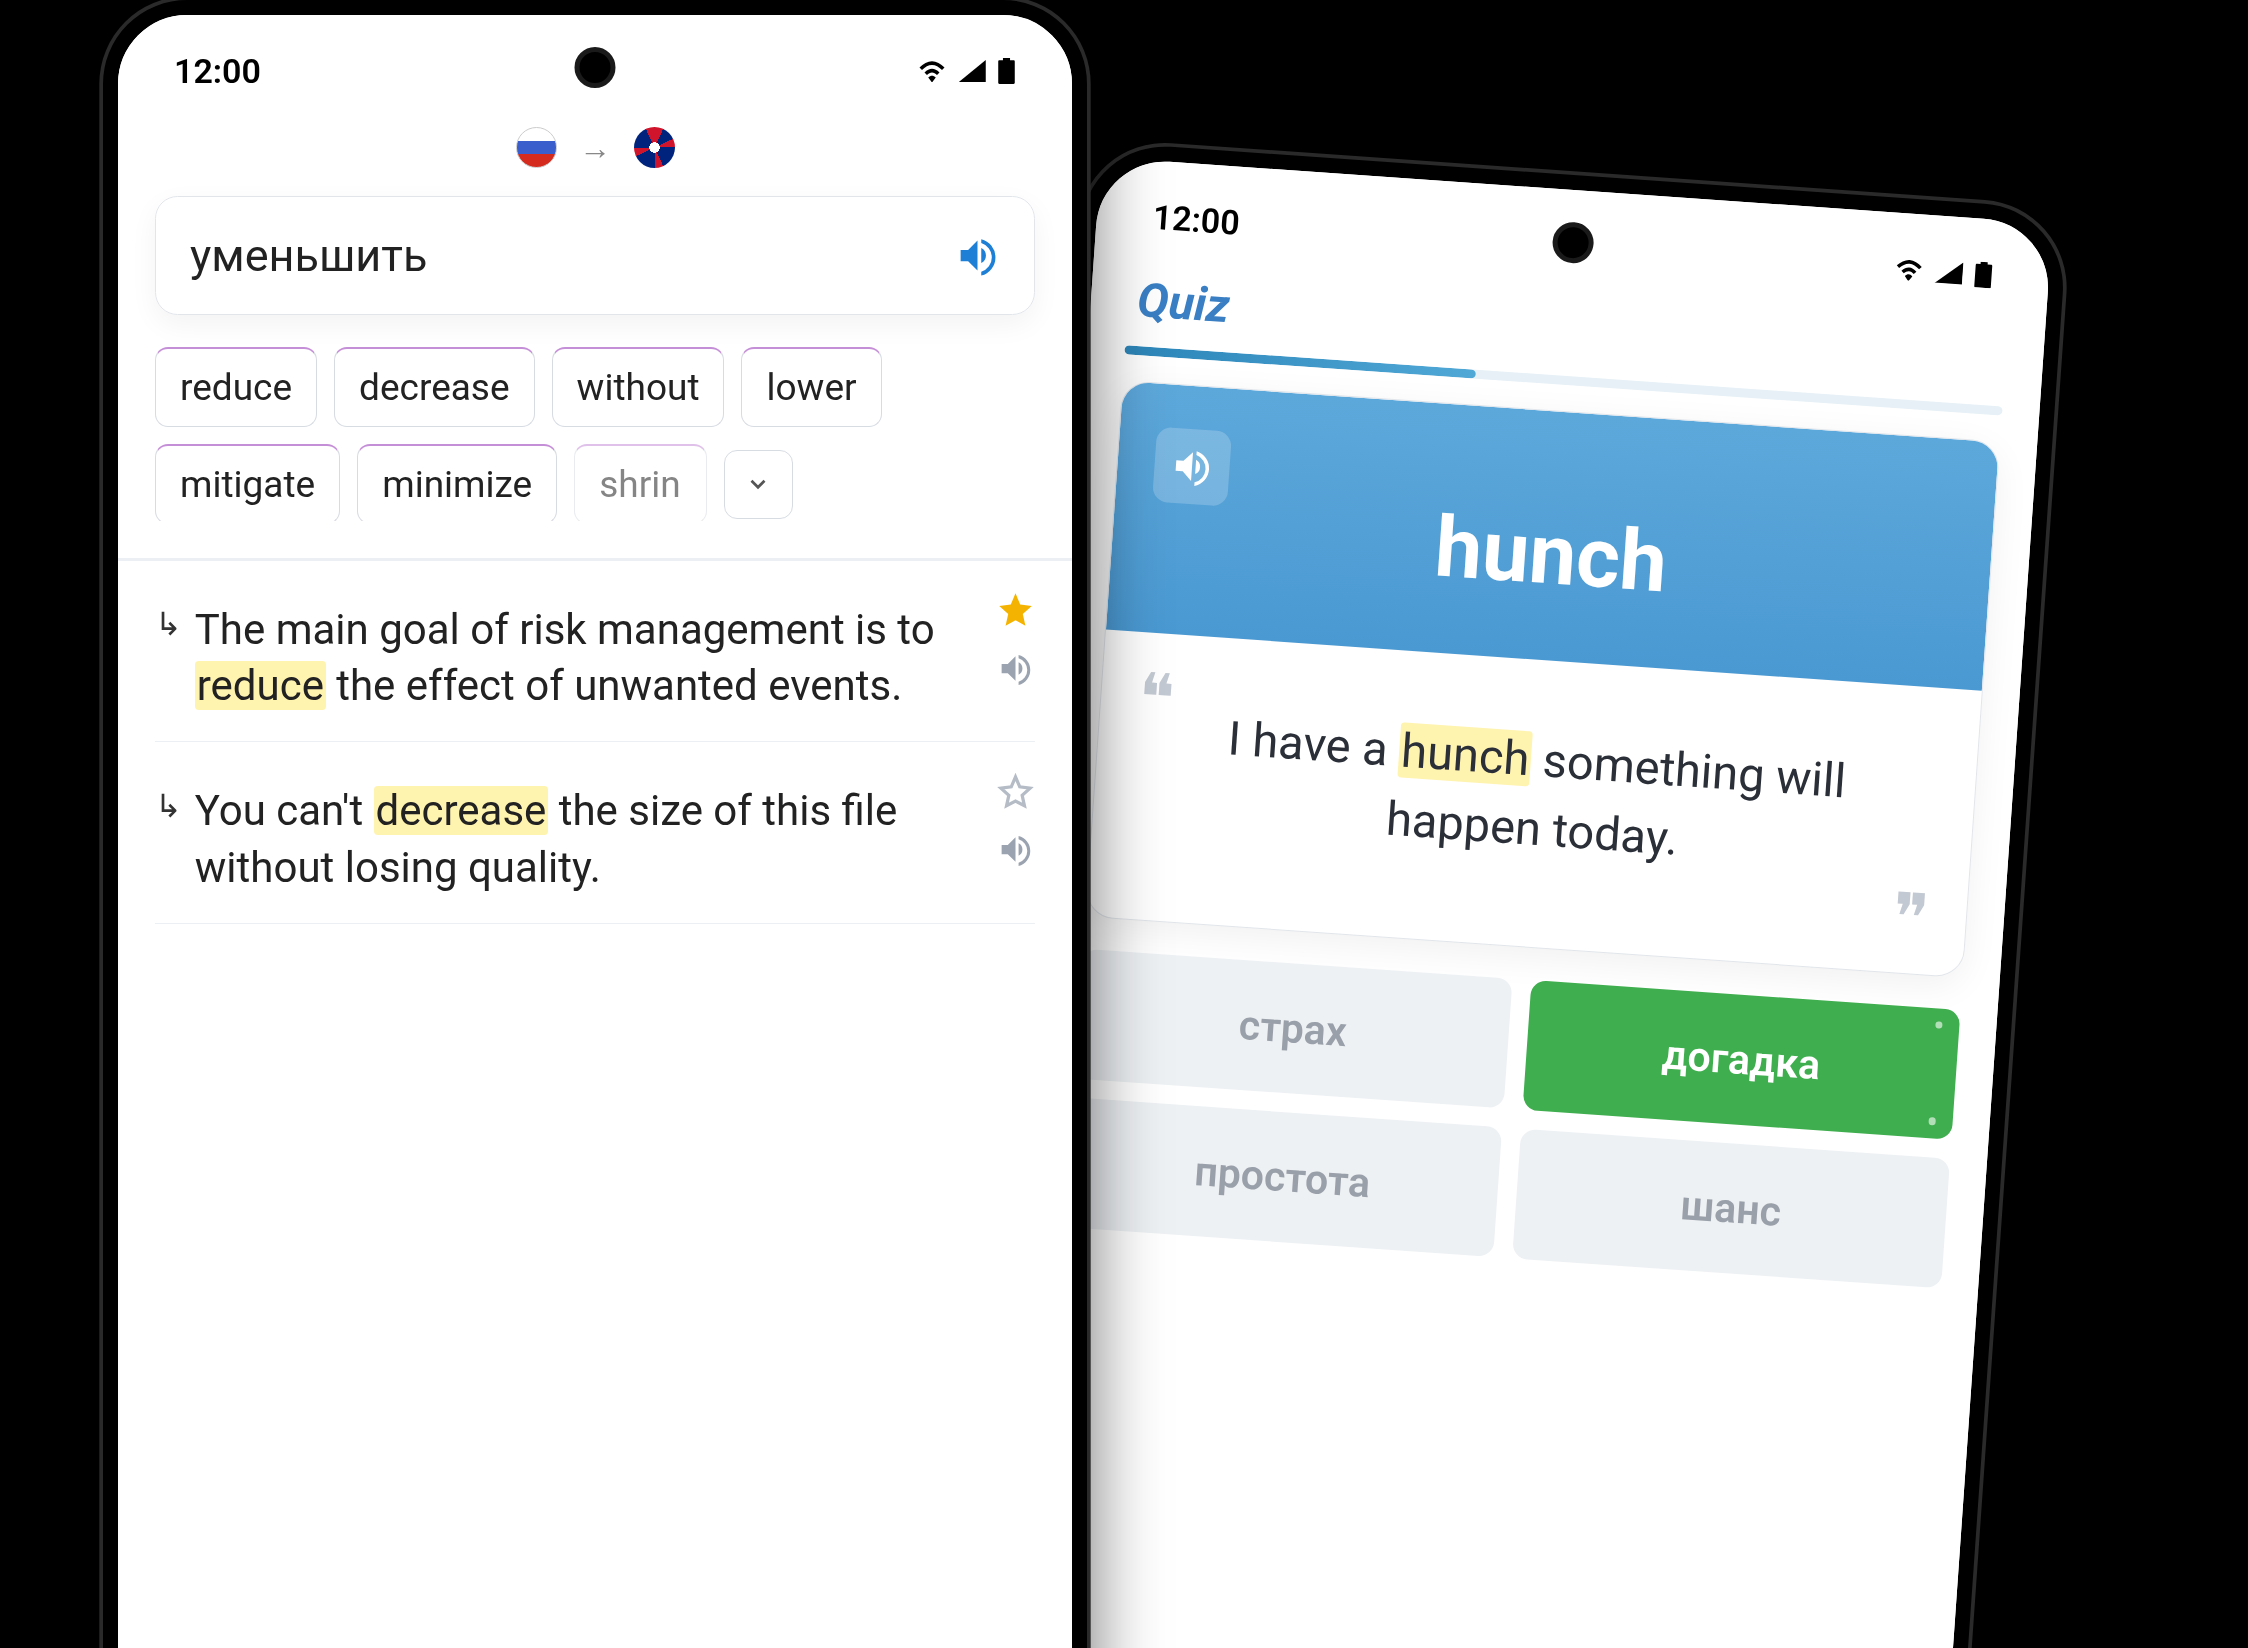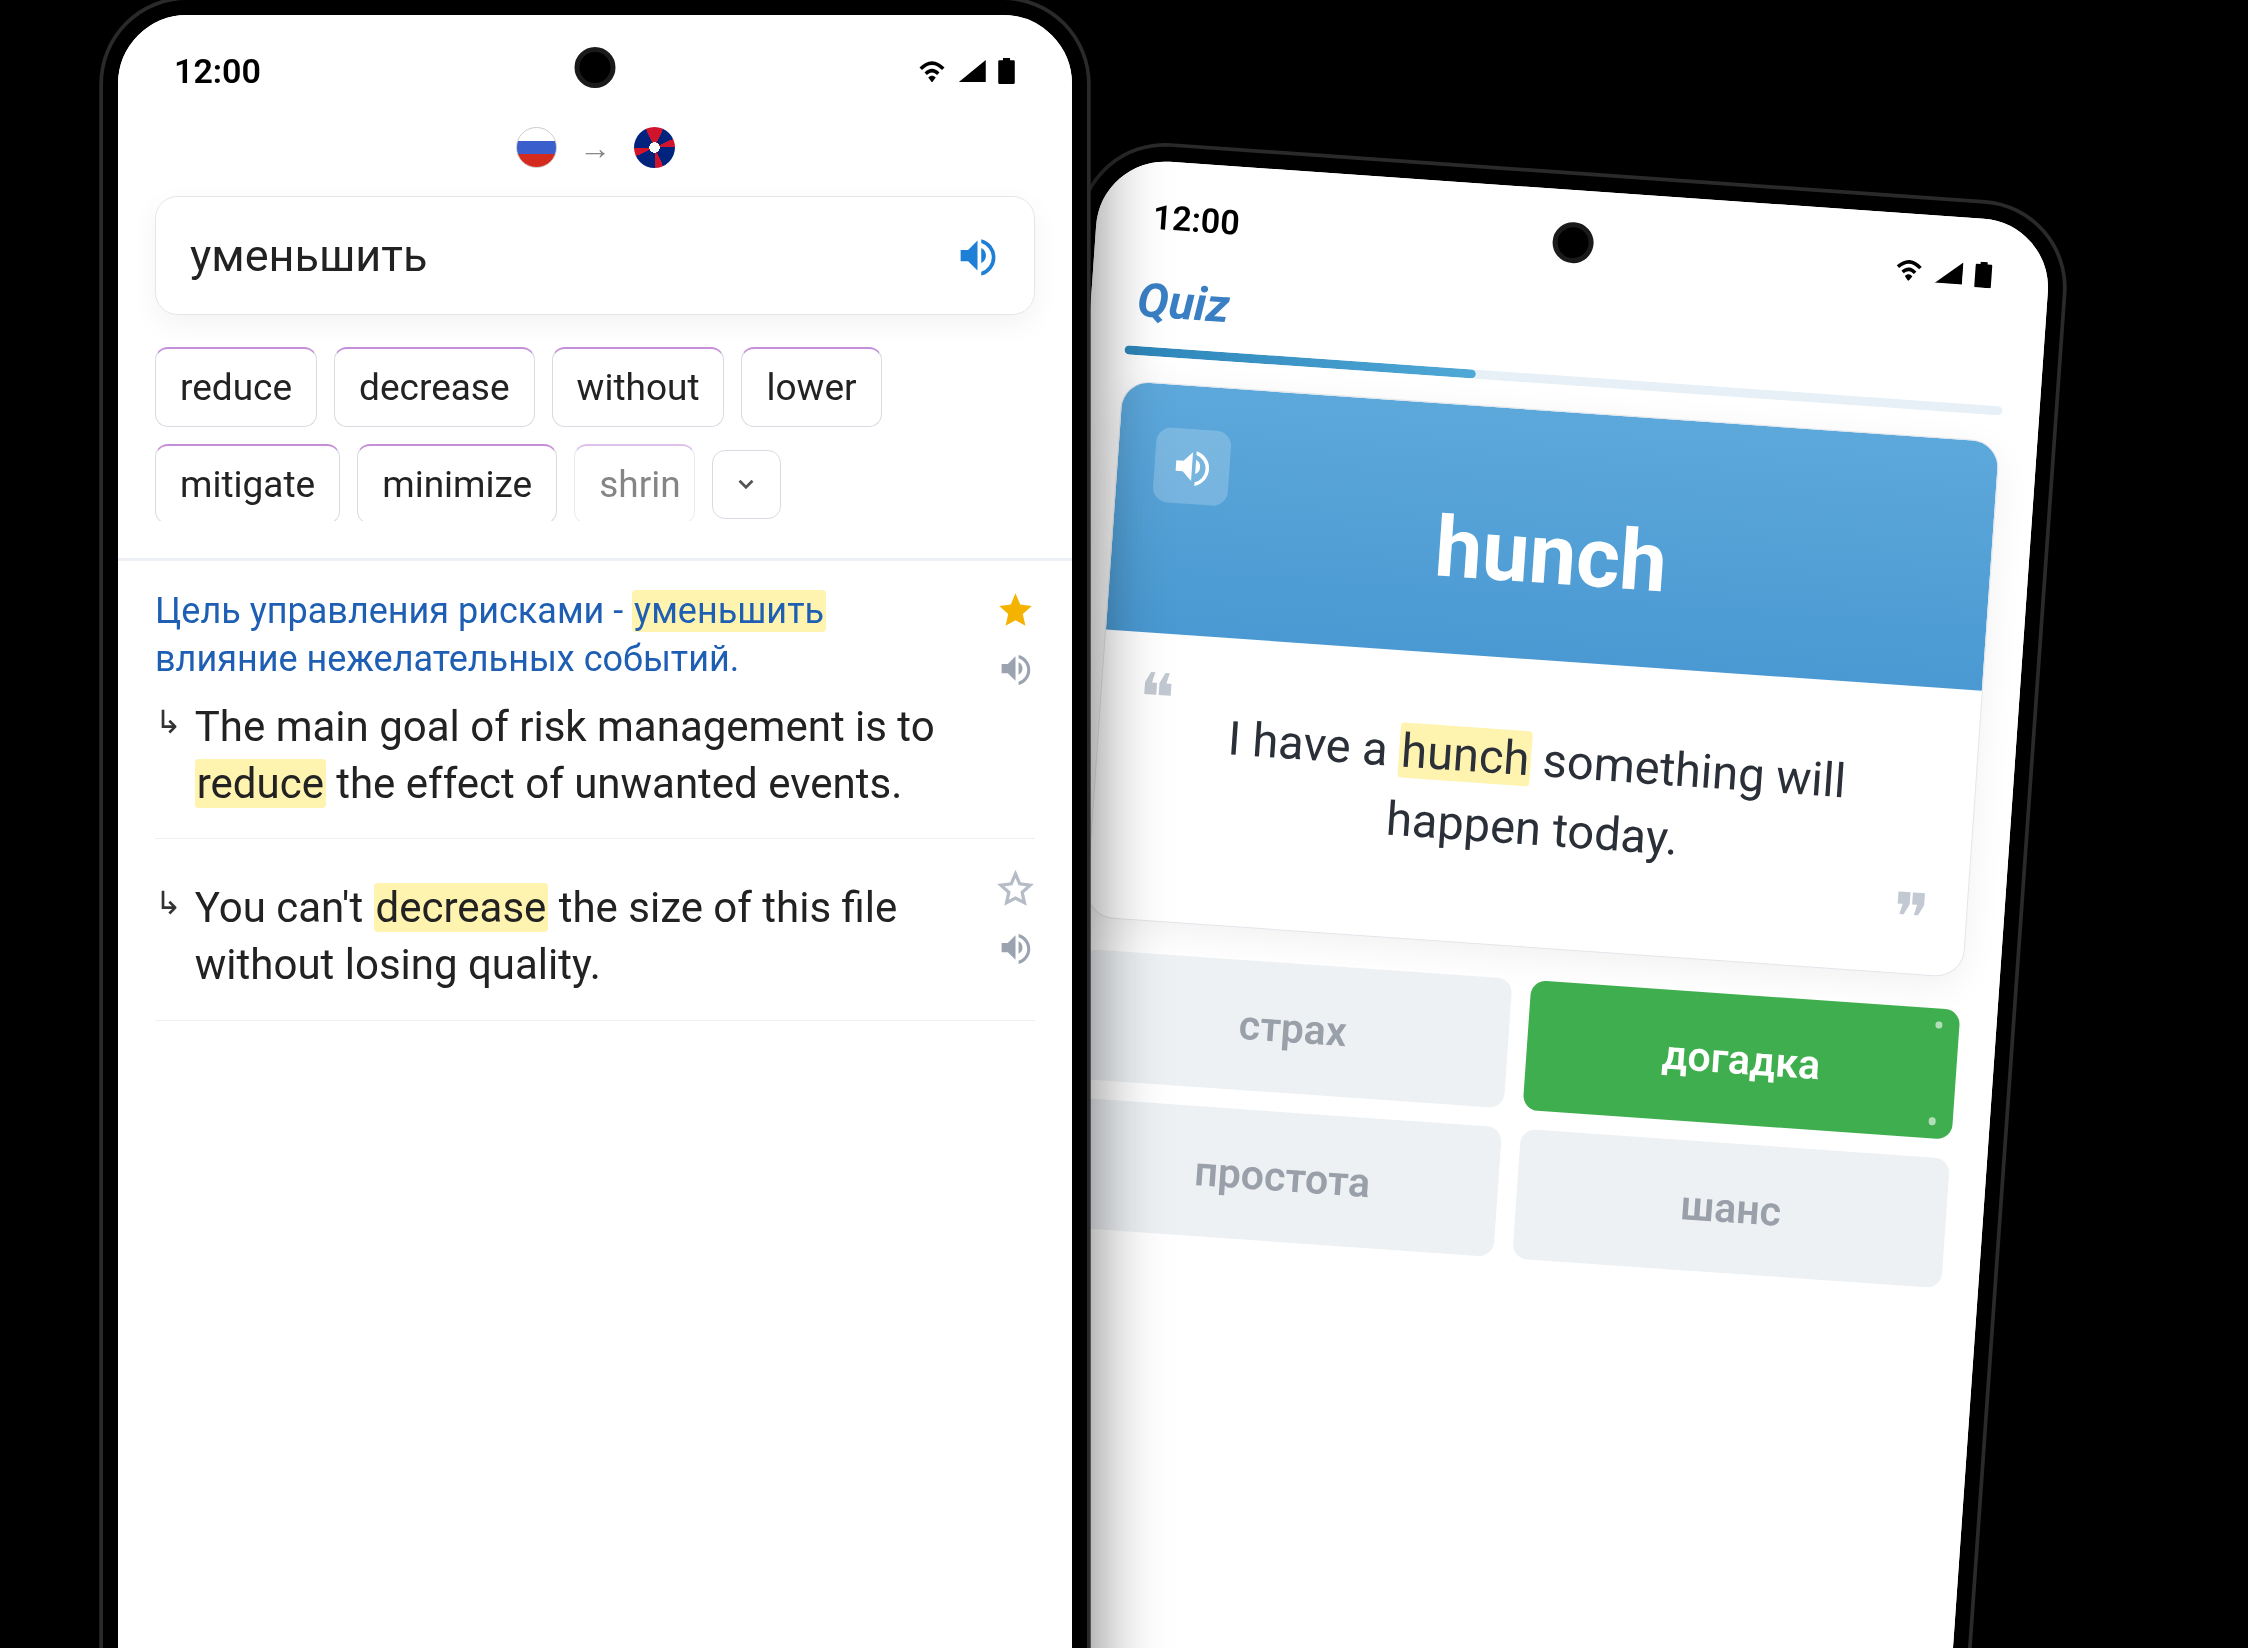--- a/index.html
+++ b/index.html
@@ -17,21 +17,21 @@
   .lang-row{display:flex;align-items:center;justify-content:center;gap:22.5px;margin-top:28px;}
   .flag{width:41px;height:41px;border-radius:50%;}
   .flag-ru{background:linear-gradient(to bottom,#fff 33%,#3a5fcd 33% 66%,#d52b1e 66%);border:0.9px solid #ccc;}
   .flag-uk{background:radial-gradient(circle,#fff 0 18%,transparent 18%),conic-gradient(#cf142b 0 7%,#00247d 7% 18%,#cf142b 18% 25%,#00247d 25% 43%,#cf142b 43% 50%,#00247d 50% 68%,#cf142b 68% 75%,#00247d 75% 93%,#cf142b 93% 100%);position:relative;}
   .arrow-icon{color:#888;font-size:32px;}
   .search-card{margin-top:28px;border:0.9px solid #e2e6eb;border-radius:22.5px;box-shadow:0 9.4px 28px rgba(0,0,0,.05);padding:32px 34px;display:flex;align-items:center;justify-content:space-between;}
   .search-card .word{font-size:45px;color:#222;}
   .speaker-icon{width:45px;height:45px;color:#1e7fd6;}
   .chips{margin-top:32px;display:flex;flex-wrap:wrap;gap:17px;align-items:center;overflow:hidden;height:174px;}
   .chip{border:1.9px solid #d7dce3;border-top:2.8px solid #c58fd8;border-radius:13px;padding:17px 24px;font-size:37px;color:#222;background:#fff;white-space:nowrap;}
-  .chip.fade{opacity:.55;padding-right:13px;overflow:hidden;}
+  .chip.fade{opacity:.55;padding-right:25px;overflow:hidden;}
   .expand-btn{border:1.9px solid #d7dce3;border-radius:13px;width:69px;height:69px;display:flex;align-items:center;justify-content:center;font-size:32px;color:#555;}
   .divider{height:2.8px;background:#eceff3;margin:0 -37px;}
   .section-title{font-size:26px;font-weight:500;color:#8a8f98;margin:43px 0 22.5px 1.9px;letter-spacing:.02em;}
   .example{padding:26px 0;border-bottom:1.9px solid #eceff3;}
   .ex-top{display:flex;gap:22.5px;align-items:flex-start;}
   .ex-main{flex:1;}
   .ex-ru{font-size:36px;line-height:1.35;color:#1e5fb4;}
   .ex-en-row{display:flex;gap:13px;margin-top:15px;}
   .ex-arrow{font-size:32px;color:#333;margin-top:3.7px;}
   .ex-en{font-size:42px;line-height:1.35;color:#222;}
@@ -107,21 +107,20 @@
             </svg>
         </span>
       </div>
     </div>
     <div class="divider" style="margin-top:37px"></div>
     <div class="screen">
 
       <div class="example">
         <div class="ex-top">
           <div class="ex-main">
-            <div class="ex-ru"><span>Цель управления рисками - </span><mark>уменьшить</mark><span> влияние нежелательных событий.</span></div>
             <div class="ex-en-row">
               <span class="ex-arrow">↳</span>
               <div class="ex-en"><span>The main goal of risk management is to </span><mark>reduce</mark><span> the effect of unwanted events.</span></div>
             </div>
           </div>
           <div class="ex-icons">
             <svg class="star filled" viewBox="0 0 24 24">
                 <path fill="currentColor" d="M12 2l2.9 6.9L22 9.8l-5.5 5 1.6 7.2L12 18.6 5.9 22l1.6-7.2L2 9.8l7.1-.9L12 2z"></path>
               </svg>
             <svg class="spk-sm" viewBox="0 0 24 24">

